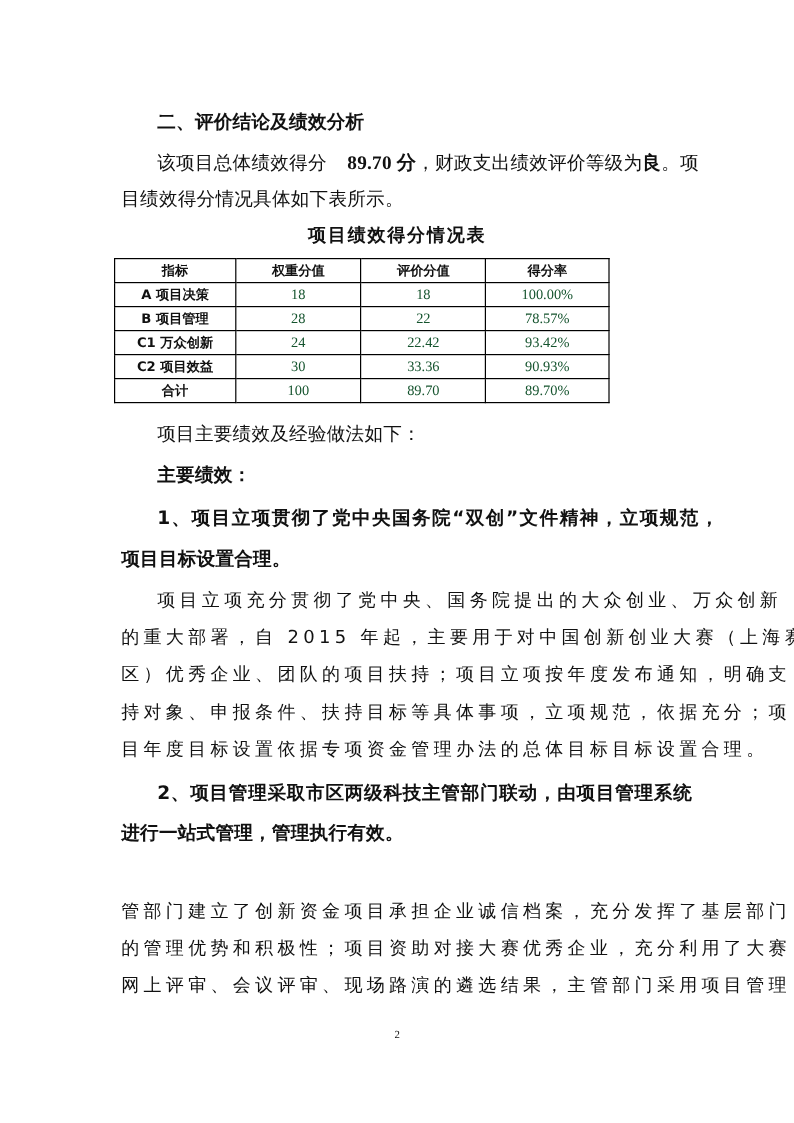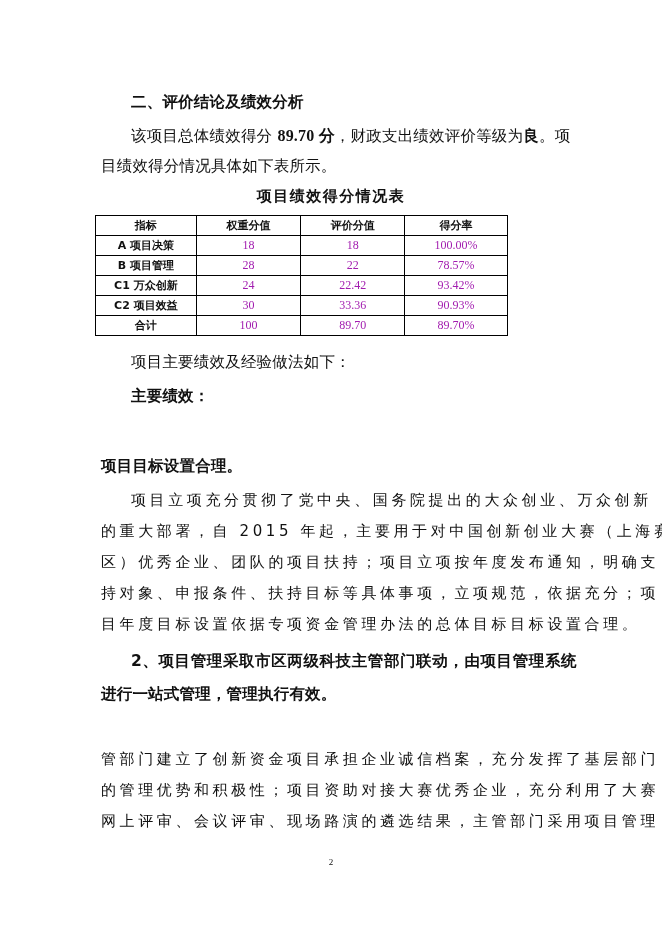--- a/index.html
+++ b/index.html
@@ -3,28 +3,28 @@
 <meta charset="utf-8">
 <style>
   html, body { margin: 0; padding: 0; background: #ffffff; }
   body { width: 662px; height: 936px; position: relative; overflow: hidden;
          font-family: "DejaVu Sans", "Liberation Sans", sans-serif; color: #111; }
   .page { position: absolute; left: 0; top: 0; width: 662px; height: 708px; background: #fff; }
   .line { position: absolute; left: 101px; white-space: nowrap; font-size: 15.5px; line-height: 20px; letter-spacing: 0.2px; }
   .indent { left: 131px; }
   .b { font-weight: bold; }
   .sect { font-size: 15.5px; font-weight: bold; }
-  .num { font-family: "Liberation Serif", serif; font-weight: bold; font-size: 16px; }
+  .num { font-family: "Liberation Serif", serif; font-weight: bold; font-size: 16px; margin-left: 12px; }
   .body { letter-spacing: 3.6px; font-size: 15px; }
   .caption { position: absolute; left: 0; width: 662px; top: 187px; text-align: center; font-size: 15px; font-weight: bold; letter-spacing: 1.5px; }
   table.tbl { position: absolute; left: 95px; top: 215px; width: 413px; border-collapse: collapse; font-size: 11px; }
   table.tbl td, table.tbl th { border: 1px solid #000000; height: 19px; padding: 0; text-align: center; vertical-align: middle; }
   table.tbl th { font-weight: bold; font-size: 11px; }
   table.tbl td.lbl { font-weight: bold; }
-  table.tbl td.v { font-family: "Liberation Serif", serif; font-size: 12px; color: #a21caf; }
+  table.tbl td.v { font-family: "Liberation Serif", serif; font-size: 12px; color: #14532d; }
   .pagenum { position: absolute; left: 0; width: 662px; top: 857px; text-align: center; font-family: "Liberation Serif", serif; font-size: 9px; }
 </style>
 </head>
 <body>
 
 <div class="page">
 
   <div class="line indent sect" style="top:92px">二、评价结论及绩效分析</div>
 
   <div class="line indent" style="top:126px">
@@ -77,20 +77,21 @@
       <td class="v">100</td>
       <td class="v">89.70</td>
       <td class="v">89.70%</td>
     </tr>
   </tbody>
     </table>
 
   <div class="line indent" style="top:352px">项目主要绩效及经验做法如下：</div>
   <div class="line indent b" style="top:386px">主要绩效：</div>
 
+  <div class="line indent b" style="top:422px; letter-spacing:1.2px">1、项目立项贯彻了党中央国务院“双创”文件精神，立项规范，</div>
   <div class="line b" style="top:456px">项目目标设置合理。</div>
 
   <div class="line indent body" style="top:490px">项目立项充分贯彻了党中央、国务院提出的大众创业、万众创新</div>
   <div class="line body" style="top:521px">的重大部署，自 2015 年起，主要用于对中国创新创业大赛（上海赛</div>
   <div class="line body" style="top:552px">区）优秀企业、团队的项目扶持；项目立项按年度发布通知，明确支</div>
   <div class="line body" style="top:583px">持对象、申报条件、扶持目标等具体事项，立项规范，依据充分；项</div>
   <div class="line body" style="top:614px">目年度目标设置依据专项资金管理办法的总体目标目标设置合理。</div>
 
   <div class="line indent b" style="top:651px; letter-spacing:0.6px">2、项目管理采取市区两级科技主管部门联动，由项目管理系统</div>
   <div class="line b" style="top:684px">进行一站式管理，管理执行有效。</div>

